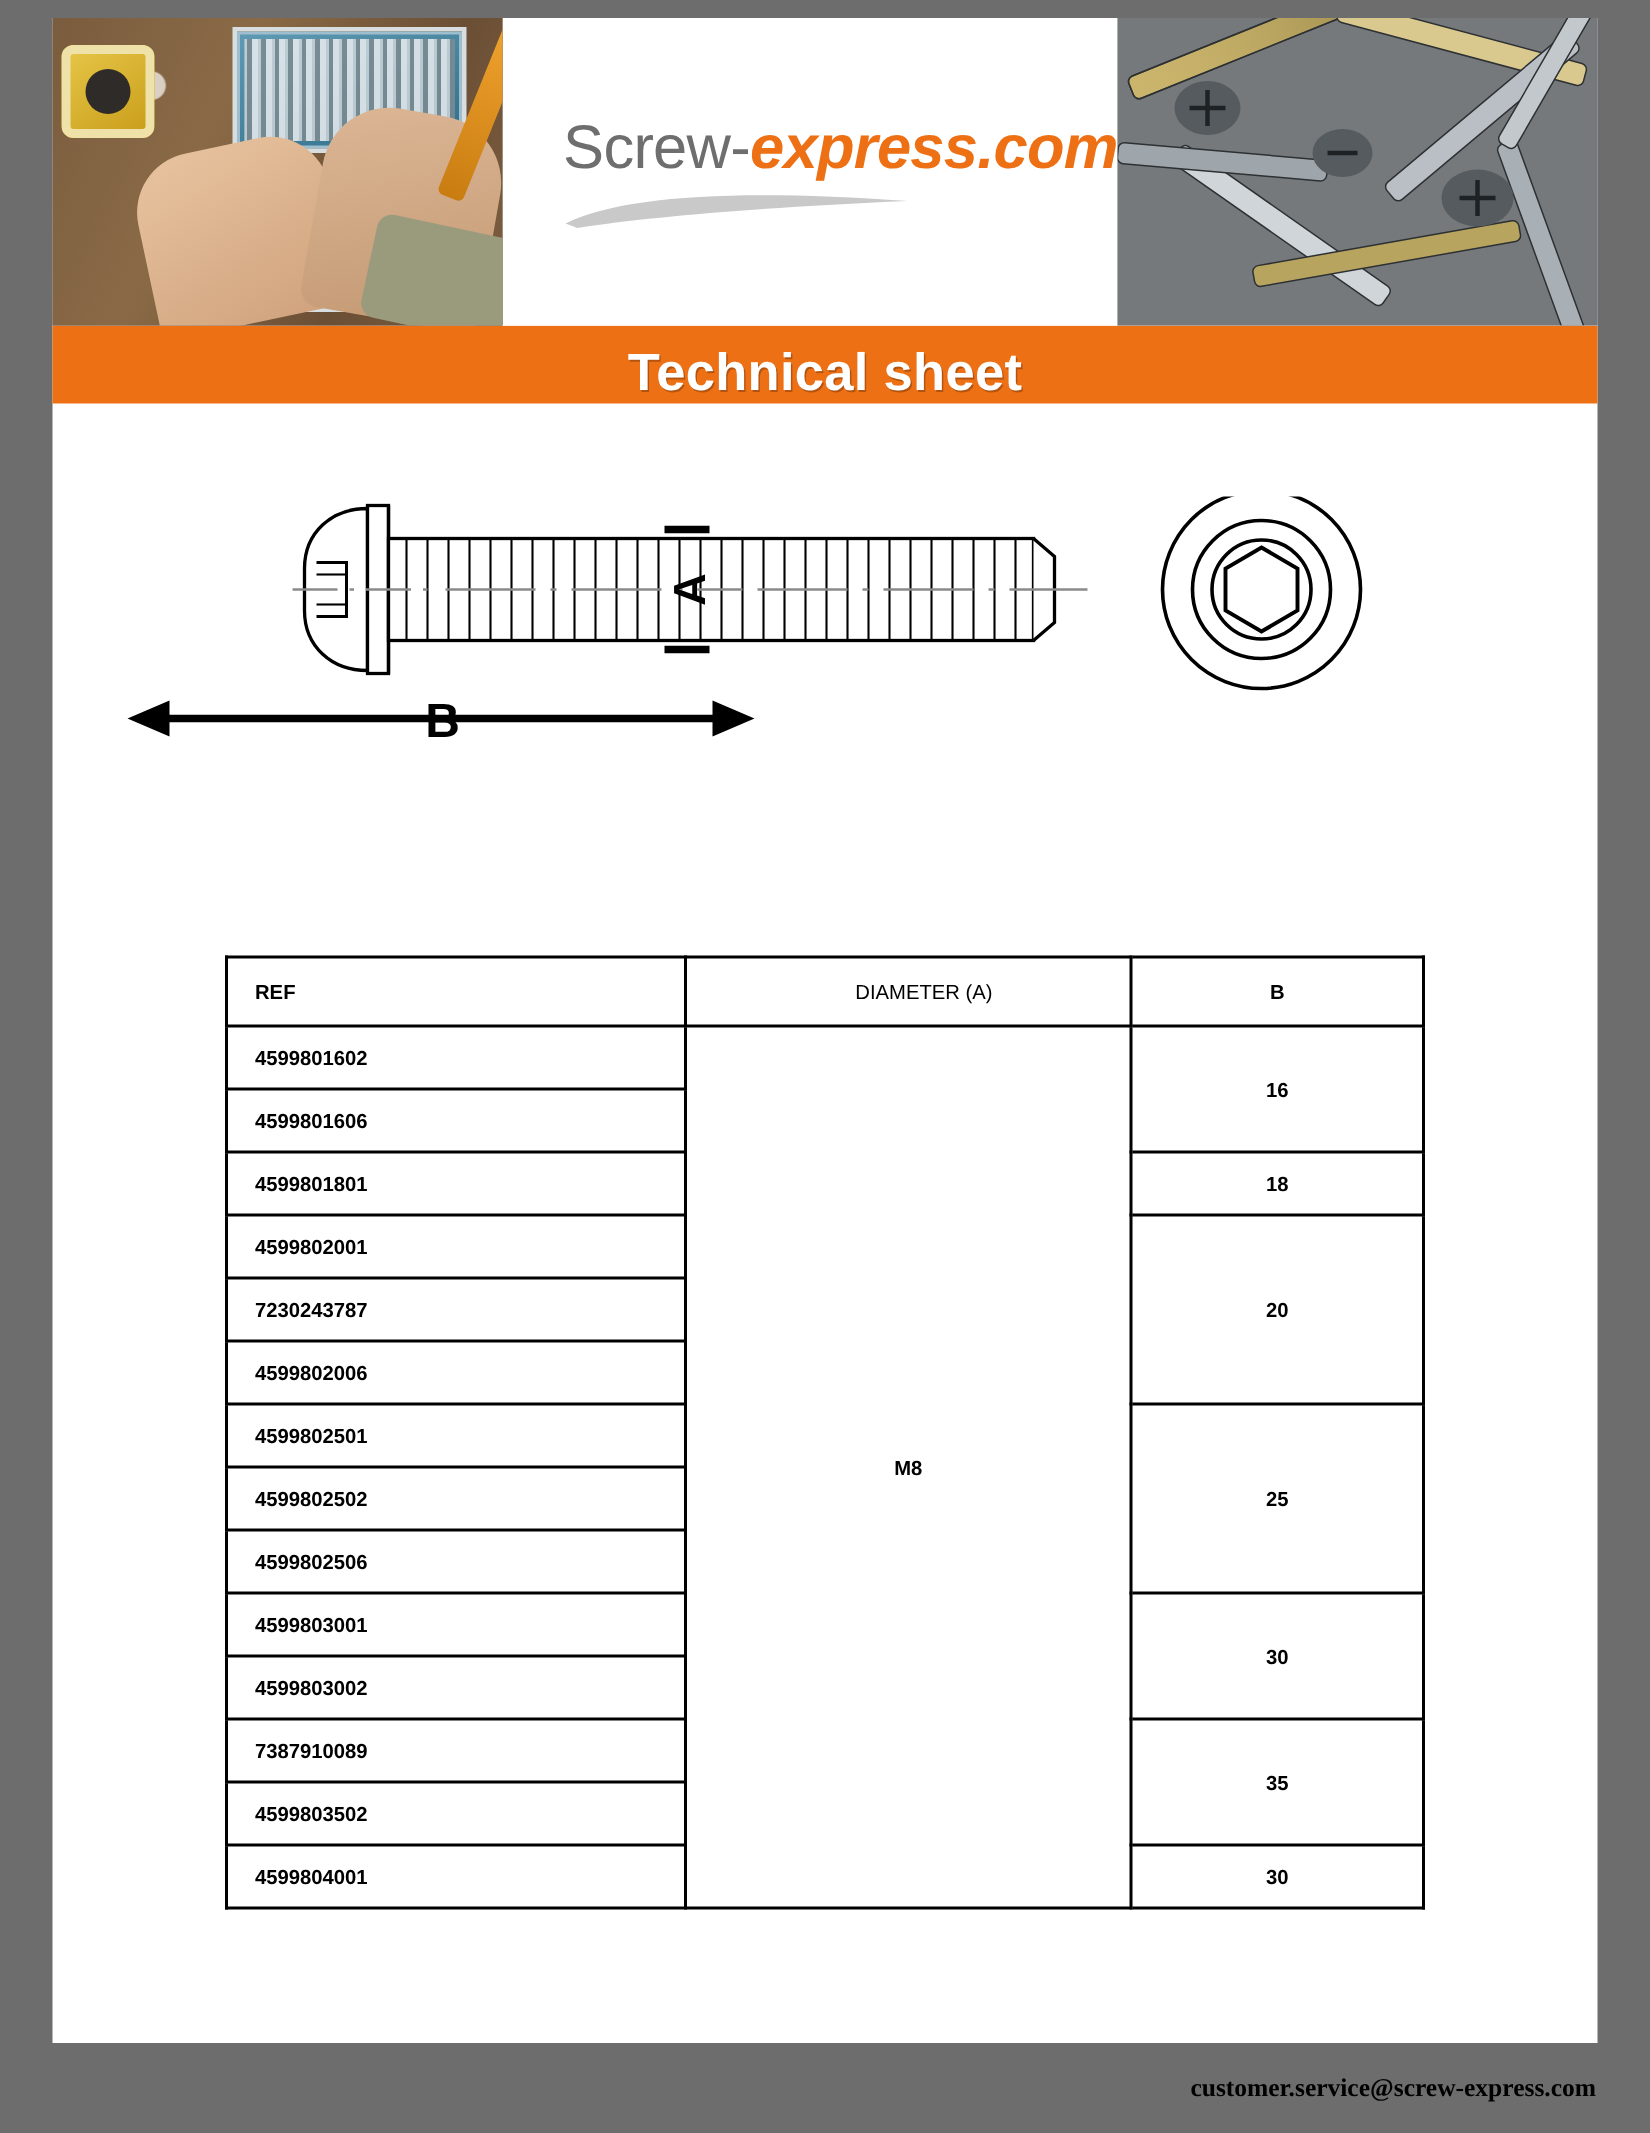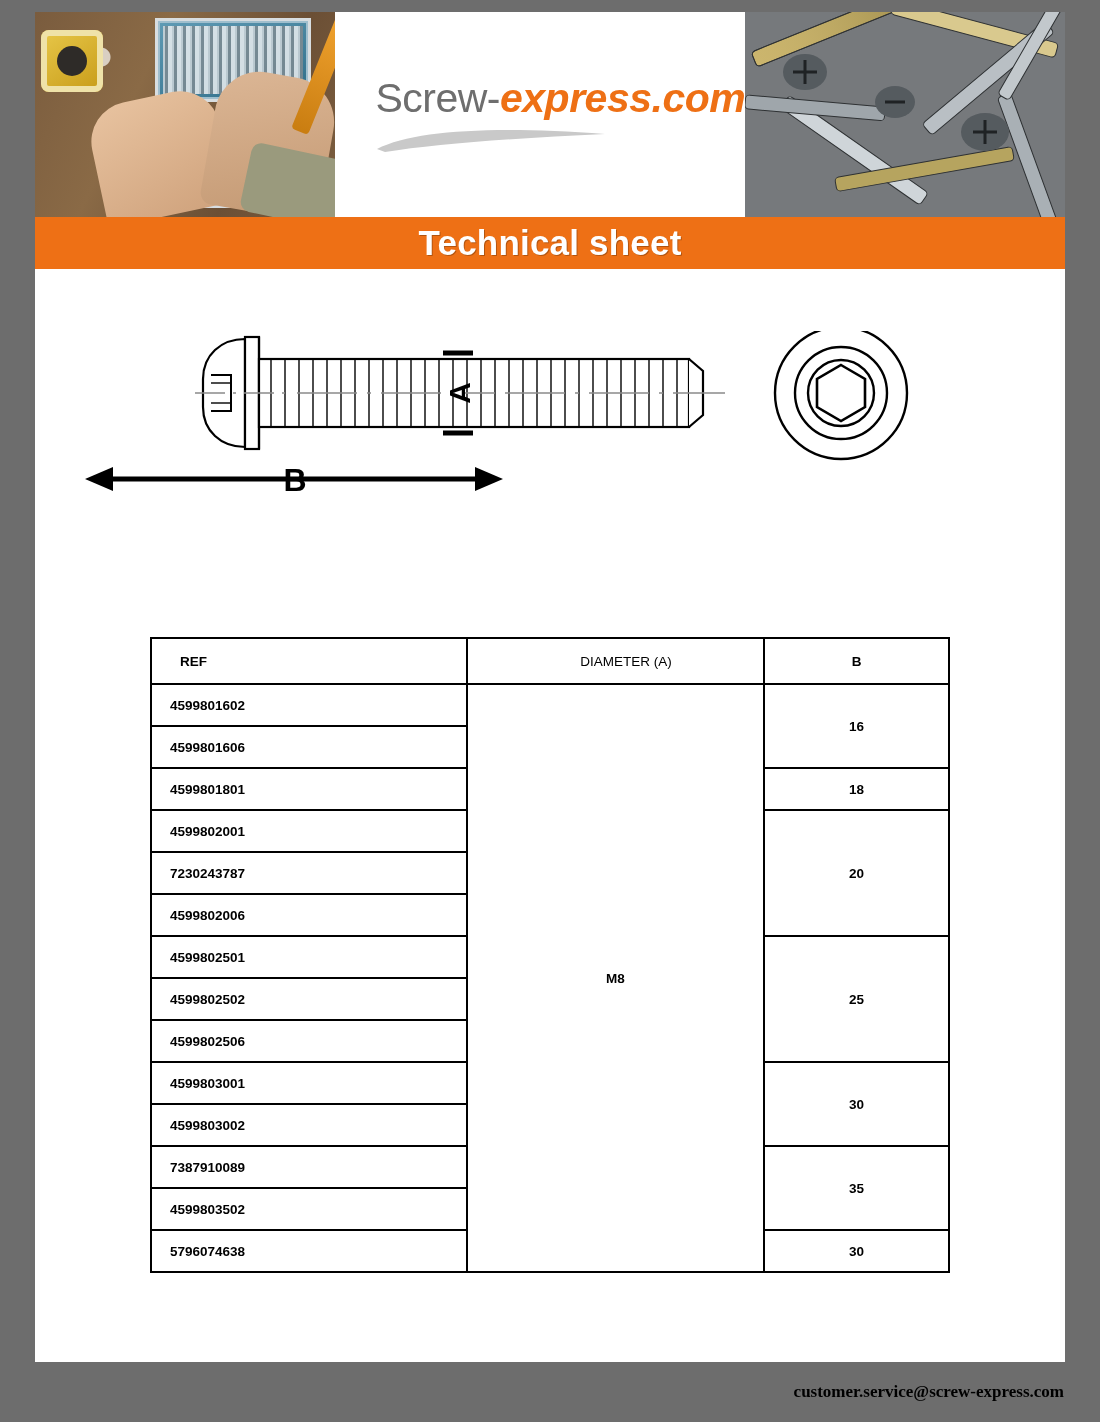--- a/index.html
+++ b/index.html
@@ -94,21 +94,21 @@
   .logo-text .orange{color:#ee7015;font-style:italic;font-weight:700;}
   .logo-swoosh{
     width:250px;height:30px;margin-top:2px;position:relative;overflow:hidden;
   }
   .logo-swoosh svg{display:block;}
   .photo-right{
     width:330px;height:205px;position:relative;overflow:hidden;
     background:#6f7478;
   }
   .technical-bar{
-    height:52px;background:#ee7015;display:flex;align-items:center;justify-content:center;
+    height:52px;background:#ee7015;display:flex;align-items:flex-end;justify-content:center;
   }
   .technical-bar span{
     color:#ffffff;font-size:35px;font-weight:700;letter-spacing:.2px;
     text-shadow:1px 1px 0 rgba(0,0,0,.25);
   }
   
   .drawing{
     height:280px;position:relative;margin-top:62px;
   }
   
@@ -120,21 +120,21 @@
     table-layout:fixed;
   }
   table.spec td,table.spec th{
     border:2px solid #000;
     height:38px;
     font-size:13.5px;
   }
   table.spec th{
     height:42px;
   }
-  th.ref-h{width:285px;text-align:left;padding-left:28px;font-size:15px;font-weight:700;}
+  th.ref-h{width:285px;text-align:left;padding-left:18px;font-size:15px;font-weight:700;}
   th.dia-h{width:272px;text-align:center;font-size:17px;font-weight:400;padding-left:22px;}
   th.b-h{text-align:center;font-size:17px;font-weight:700;}
   td.ref{padding-left:18px;font-weight:700;font-size:13.5px;margin-top:41px;}
   td.dia{text-align:center;font-weight:700;font-size:17px;vertical-align:middle;}
   td.bval{text-align:center;font-weight:700;font-size:17px;vertical-align:middle;}
   
   .footer{
     position:absolute;left:0;bottom:0;width:100%;height:60px;background:#6d6d6d;
     display:flex;align-items:center;justify-content:flex-end;
   }
@@ -355,21 +355,21 @@
           <td class="ref">4599803002</td>
         </tr>
         <tr>
           <td class="ref">7387910089</td>
           <td class="bval" rowspan="2">35</td>
         </tr>
         <tr>
           <td class="ref">4599803502</td>
         </tr>
         <tr>
-          <td class="ref">5796074638</td>
+          <td class="ref">4599804001</td>
           <td class="bval" rowspan="1">30</td>
         </tr>
       </tbody>
     </table>
   </div>
 
 </div>
 
 <div class="footer">
   <span>customer.service@screw-express.com</span>

